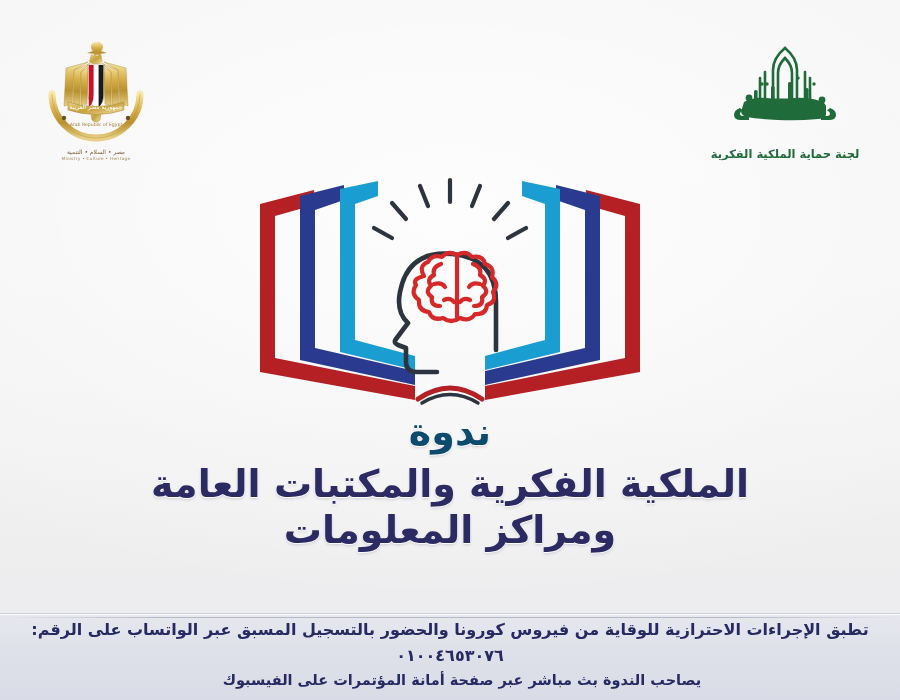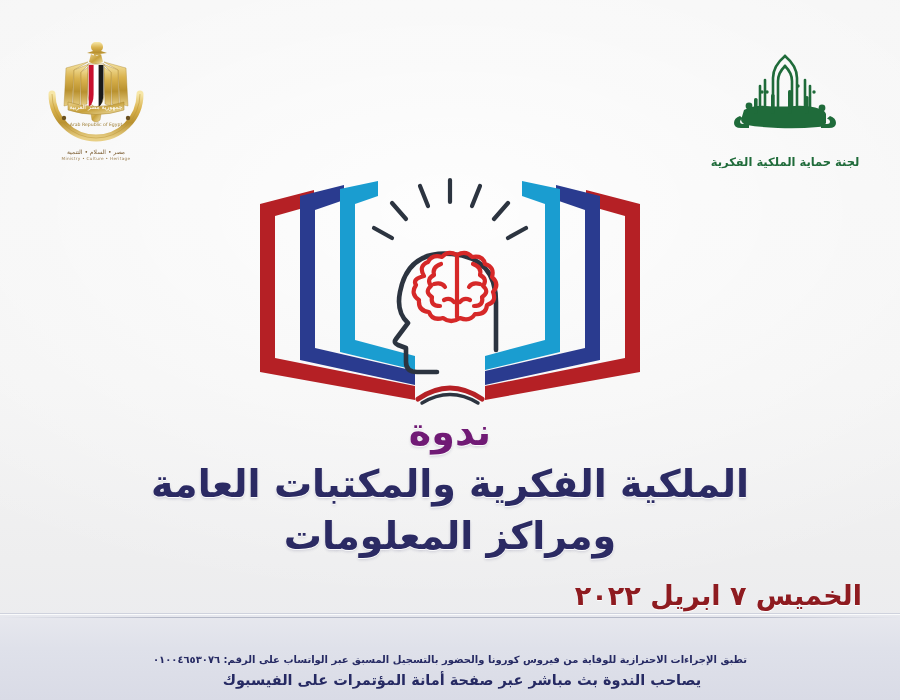--- a/index.html
+++ b/index.html
@@ -51,21 +51,21 @@
     line-height: 1.5;
     white-space: nowrap;
   }
   .emblem-caption .ar { font-size: 6px; color: #7d5f34; display: block; }
   .emblem-caption .en { font-size: 4.2px; color: #a08457; display: block; }
 
   
   .logo-scc {
     position: absolute;
     right: 20px;
-    top: 50px;
+    top: 42px;
     width: 190px;
     height: 132px;
     text-align: center;
   }
   .logo-scc svg { display: block; margin: 0 auto; width: 150px; height: 104px; }
   .scc-caption {
     font-size: 11.5px;
     font-weight: bold;
     color: #1f6b3a;
     margin-top: 1px;
@@ -88,35 +88,35 @@
   .title-block {
     position: absolute;
     left: 0;
     right: 0;
     top: 412px;
     text-align: center;
   }
   .title-kicker {
     font-size: 38px;
     font-weight: bold;
-    color: #701a75;
+    color: #0c4a6e;
     letter-spacing: 1px;
     line-height: 1.08;
     text-shadow: 0 1px 0 rgba(255,255,255,.9), 0 2px 3px rgba(40,40,90,.16);
   }
   .title-main {
     font-size: 38px;
     font-weight: bold;
     color: #2b2a63;
     line-height: 1.22;
     letter-spacing: .5px;
     margin-top: 8px;
     text-shadow: 0 1px 0 rgba(255,255,255,.9), 0 2px 3px rgba(40,40,90,.16);
   }
-  .title-main .line2 { display: block; margin-top: 6px; }
+  .title-main .line2 { display: block; }
 
   
   .date-line {
     position: absolute;
     right: 38px;
     top: 580px;
     font-size: 27px;
     font-weight: bold;
     color: #8e1b20;
     letter-spacing: 1px;
@@ -146,21 +146,21 @@
     position: absolute;
     left: 0;
     right: 0;
     bottom: 8px;
     text-align: center;
     color: #262a63;
     font-weight: bold;
     line-height: 1.62;
   }
   .footer-text .f1 { display: block; font-size: 14.5px; }
-  .footer-text .f2 { display: block; font-size: 10px; }
+  .footer-text .f2 { display: block; font-size: 16px; }
   .footer-text .f3 { display: block; font-size: 14.5px; margin-left: 24px; }
 </style>
 </head>
 <body>
 
 <div id="poster">
 
   <div class="paper-sheen"></div>
 
   <div class="emblem-egypt">
@@ -300,21 +300,20 @@
   </div>
 
   <div class="title-block">
     <div class="title-kicker">ندوة</div>
     <div class="title-main">
       <span class="line1">الملكية الفكرية والمكتبات العامة</span>
       <span class="line2">ومراكز المعلومات</span>
     </div>
   </div>
 
-  <div class="date-line">الخميس ٧ ابريل ٢٠٢٢</div>
 
   <div class="footer-band"></div>
   <div class="footer-divider"></div>
   <div class="footer-text">
     <span class="f2">تطبق الإجراءات الاحترازية للوقاية من فيروس كورونا والحضور بالتسجيل المسبق عبر الواتساب على الرقم: ٠١٠٠٤٦٥٣٠٧٦</span>
     <span class="f3">يصاحب الندوة بث مباشر عبر صفحة أمانة المؤتمرات على الفيسبوك</span>
   </div>
 
 </div>
 

